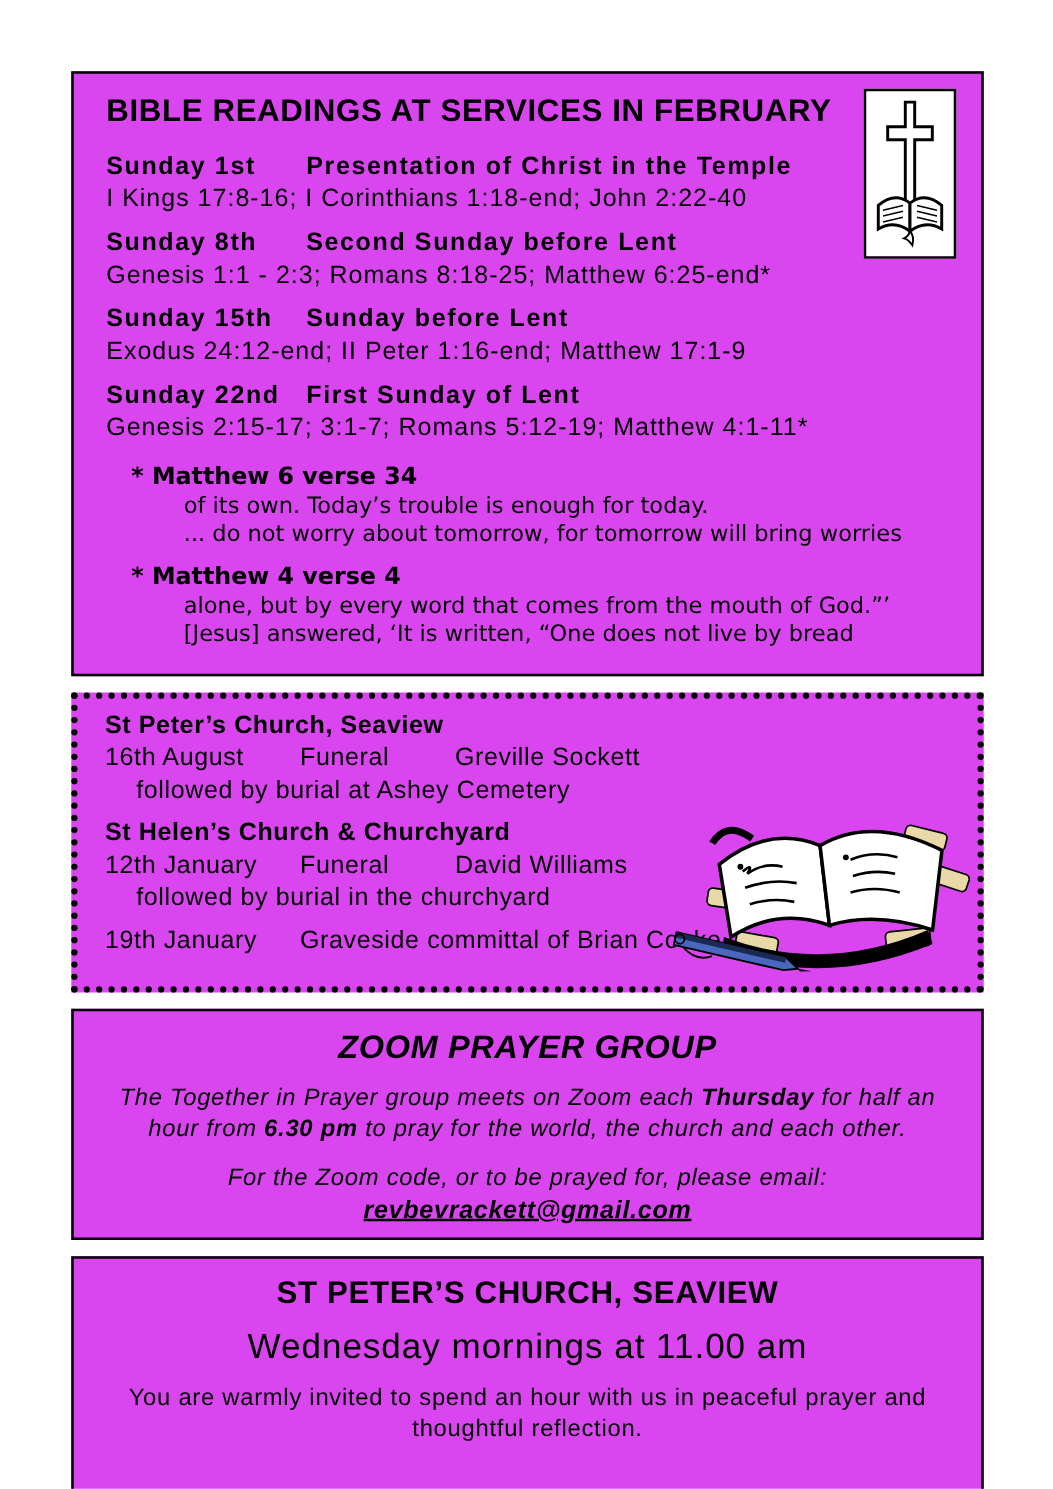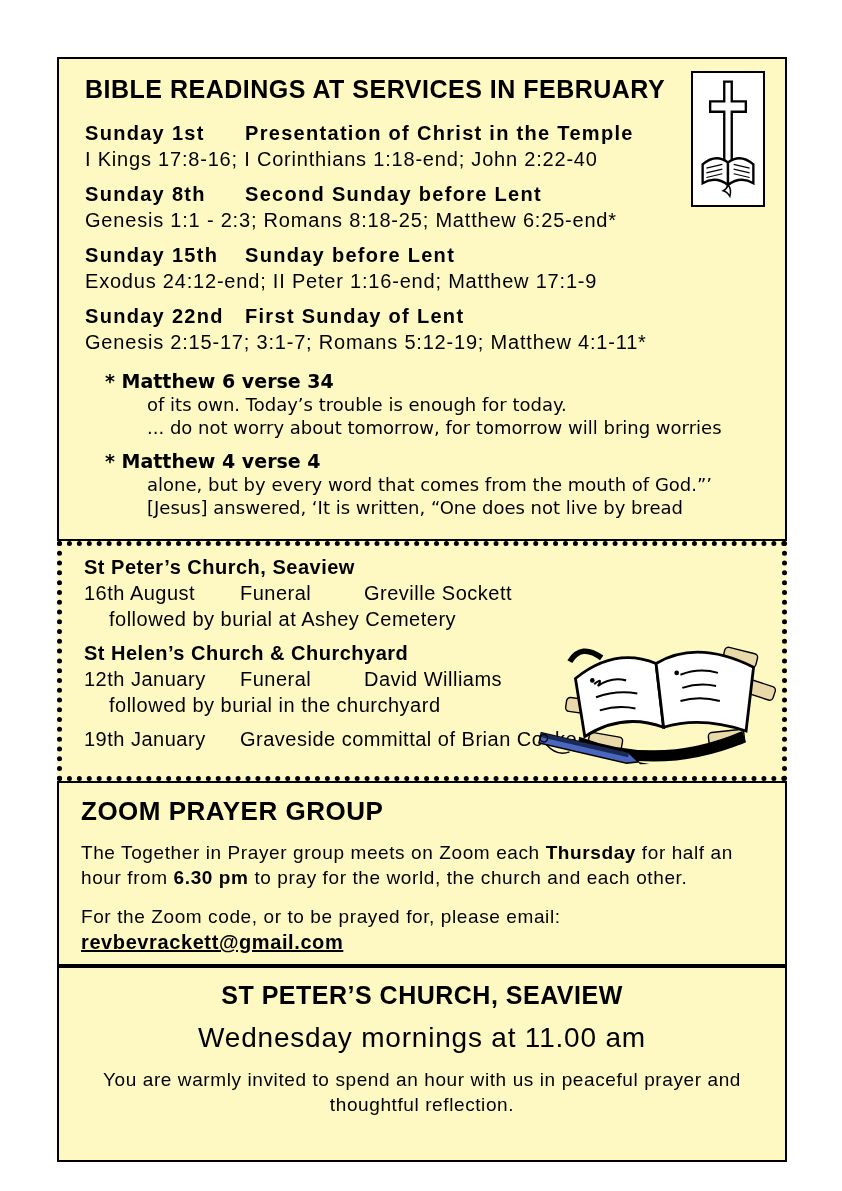--- a/index.html
+++ b/index.html
@@ -4,21 +4,21 @@
 <style>
   * { margin:0; padding:0; box-sizing:border-box; }
   html,body { background:#ffffff; }
   body {
     width:842px; height:1191px; overflow:hidden;
     font-family:"Liberation Sans", sans-serif;
     color:#000;
   }
   .page { padding:57px 55px 0 57px; position:relative; }
 
-  .box { border:2px solid #000; background:#fef9c3; }
+  .box { border:2px solid #000; margin-bottom:13px; background:#d946ef; }
 
   
   .readings { min-height:426px; padding:14px 24px 10px 26px; position:relative; }
   .readings-title {
     font-size:25px; font-weight:bold; letter-spacing:0.5px;
     margin:2px 0 16px 0;
   }
   .icon-box {
     position:absolute; top:12px; right:20px;
     width:74px; height:136px; border:2px solid #000;
@@ -47,21 +47,21 @@
   .reg-heading { font-weight:bold; font-size:20px; letter-spacing:0.5px; line-height:26px; }
   .reg-row { display:flex; font-size:20px; letter-spacing:0.5px; line-height:26px; }
   .reg-c1 { width:156px; flex:0 0 156px; }
   .reg-c2 { width:124px; flex:0 0 124px; }
   .reg-c3 { flex:1; }
   .reg-note { font-size:20px; letter-spacing:0.5px; line-height:26px; padding-left:25px; }
   .reg-row.extra { margin-top:4px; }
   .register-art { position:absolute; right:6px; bottom:0px; width:238px; height:150px; z-index:1; }
 
   
-  .zoomgroup { min-height:169px; padding:13px 22px 10px 22px; text-align:left; }
+  .zoomgroup { min-height:169px; padding:13px 22px 10px 22px; text-align:center;font-style:italic; }
   .zoom-title { font-size:26px; font-weight:bold; letter-spacing:0.5px; margin-bottom:13px; }
   .zoom-para { font-size:19px; letter-spacing:0.6px; line-height:25px; margin:0 auto 14px auto; max-width:700px; }
   .zoom-para2 { font-size:19px; letter-spacing:0.6px; line-height:25px; margin-bottom:2px; }
   .zoom-email { font-size:20px; font-weight:bold; letter-spacing:0.6px; text-decoration:underline; color:#000; }
 
   
   .circle { min-height:196px; padding:13px 36px 10px 36px; text-align:center; }
   .pc-title { font-size:25px; font-weight:bold; letter-spacing:0.5px; margin-bottom:12px; }
   .pc-sub { font-size:22px; font-weight:bold; letter-spacing:1px; margin-bottom:13px; }
   .pc-sched { font-size:28px; font-weight:normal; letter-spacing:0.8px; margin-bottom:13px; }

